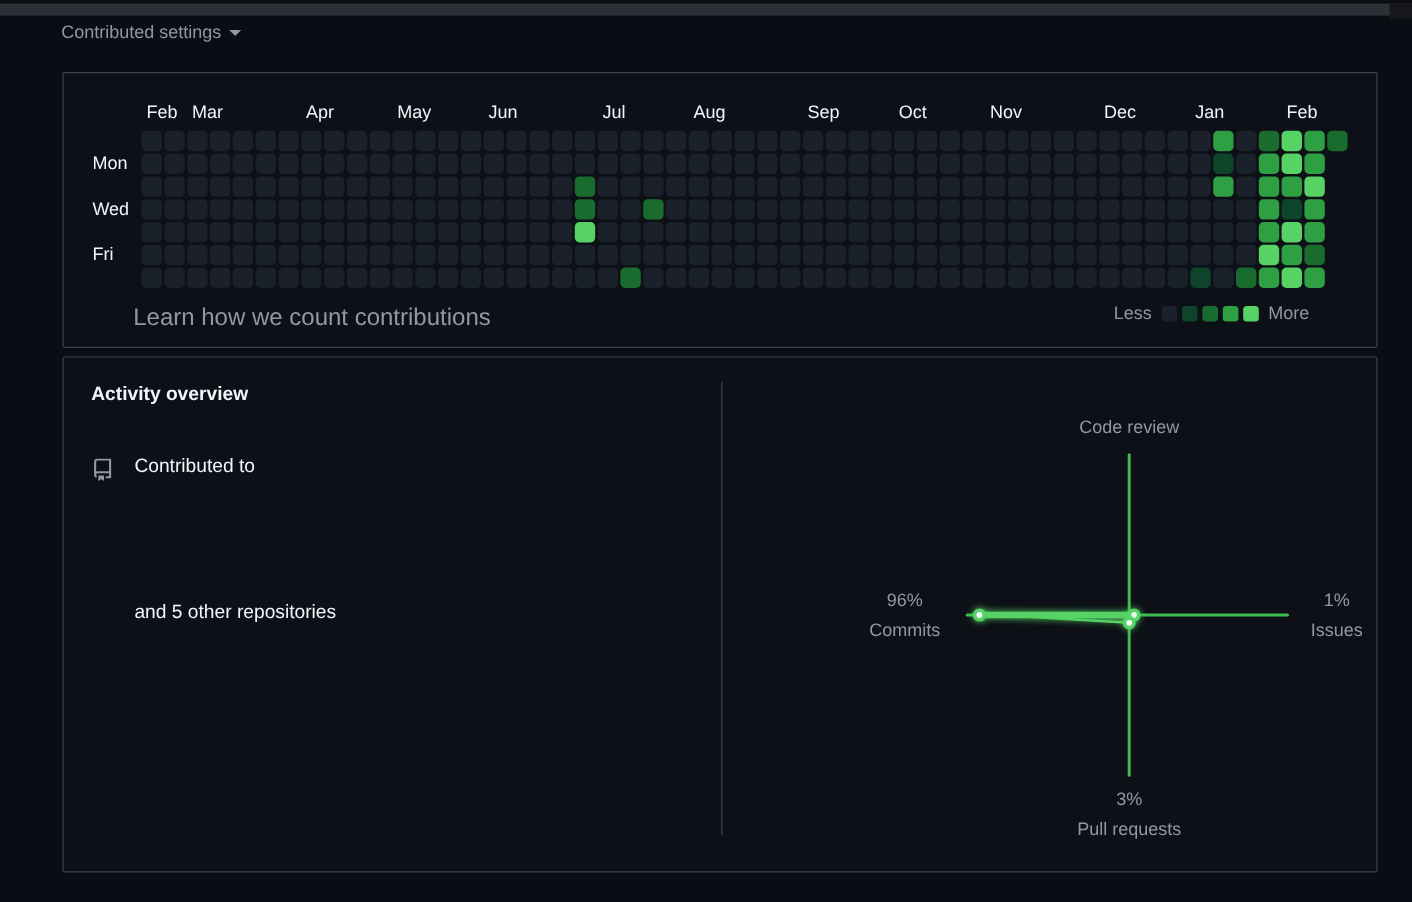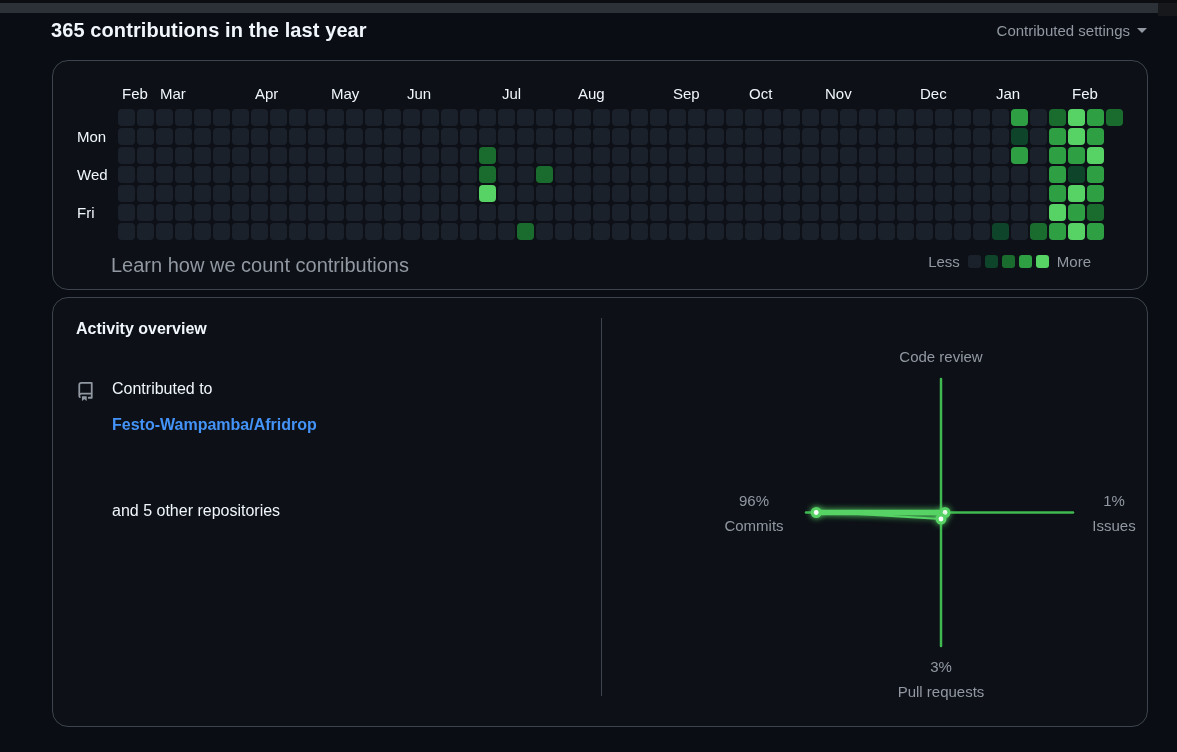--- a/index.html
+++ b/index.html
@@ -10,21 +10,21 @@
   
   .topbar { position:absolute; left:0; top:0; width:1177px; height:13px; background:#2c3037; border-top:3px solid #0c0d10; }
   .topbar-right { position:absolute; right:0; top:0; width:19px; height:13px; background:#16181c; }
 
   
   .header { position:absolute; left:51px; top:19px; width:1096px; display:flex; justify-content:space-between; align-items:center; }
   .page-title { color:#f0f6fc; font-size:20px; font-weight:600; letter-spacing:.1px; }
   .settings-btn { background:none; border:none; color:#9198a1; font-size:15px; font-family:inherit; display:flex; align-items:center; gap:7px; cursor:pointer; }
   .caret { width:0; height:0; border-left:5px solid transparent; border-right:5px solid transparent; border-top:5px solid #9198a1; display:inline-block; }
 
-  .card { position:absolute; left:52px; width:1096px; background:#0d1117; border:1px solid #3d444d; border-radius:16px; }
+  .card { position:absolute; left:52px; width:1096px; background:#0d1117; border:1px solid #3d444d; border-radius:2px; }
   .cal-card { top:60px; height:230px; }
   .act-card { top:297px; height:430px; }
 
   
   .months { position:absolute; left:0; top:24px; height:20px; width:100%; }
   .month-label { position:absolute; color:#f0f6fc; font-size:15px; white-space:nowrap; }
   .day-col { position:absolute; left:24px; top:48px; }
   .day-label { position:absolute; left:0; color:#f0f6fc; font-size:15px; height:17px; line-height:17px; }
   .cal-grid { position:absolute; left:65px; top:48px; display:grid; grid-template-columns:repeat(53,17px); grid-template-rows:repeat(7,17px); gap:2px; }
   .cal-cell { width:17px; height:17px; border-radius:4px; }
@@ -51,21 +51,20 @@
 </style>
 </head>
 <body>
 
 <div class="page">
   <div class="topbar">
     <div class="topbar-right"></div>
   </div>
 
   <div class="header">
-    <h2 class="page-title">365 contributions in the last year</h2>
     <button class="settings-btn">
       <span>Contributed settings</span>
       <span class="caret"></span>
     </button>
   </div>
 
   <section class="card cal-card">
     <div class="months" id="monthsRow">
         <span class="month-label" style="left: 69px;">Feb</span>
         <span class="month-label" style="left: 107px;">Mar</span>
@@ -475,21 +474,20 @@
 
   <section class="card act-card">
     <h3 class="act-title">Activity overview</h3>
 
     <svg class="repo-icon" width="19" height="19" viewBox="0 0 16 16" fill="currentColor" aria-hidden="true">
       <path d="M2 2.5A2.5 2.5 0 0 1 4.5 0h8.75a.75.75 0 0 1 .75.75v12.5a.75.75 0 0 1-.75.75h-2.5a.75.75 0 0 1 0-1.5h1.75v-2h-8a1 1 0 0 0-.714 1.7.75.75 0 1 1-1.072 1.05A2.495 2.495 0 0 1 2 11.5Zm10.5-1h-8a1 1 0 0 0-1 1v6.708A2.486 2.486 0 0 1 4.5 9h8ZM5 12.25a.25.25 0 0 1 .25-.25h3.5a.25.25 0 0 1 .25.25v3.25a.25.25 0 0 1-.4.2l-1.45-1.087a.249.249 0 0 0-.3 0L5.4 15.7a.25.25 0 0 1-.4-.2Z"></path>
     </svg>
 
     <div class="contributed-heading">Contributed to</div>
     <div class="repo-list" id="repoList">
-        <div class="repo-line"><a class="repo-link">Festo-Wampamba/Afridrop</a></div>
       </div>
     <div class="more-repos">and 5 other repositories</div>
 
     <div class="v-divider"></div>
     <div class="chart-host" id="chartHost">
         <svg width="548" height="430">
           <line x1="340" y1="81" x2="340" y2="348" stroke="#3fb950" stroke-width="2.5" stroke-linecap="round"></line>
           <line x1="205" y1="214.5" x2="472" y2="214.5" stroke="#3fb950" stroke-width="2.5" stroke-linecap="round"></line>
           <polygon points="215.2,213.5 344,214.5 340,221" fill="rgba(86,211,100,0.28)" stroke="#56d364" stroke-width="2" stroke-linejoin="round" style="filter: drop-shadow(rgba(86, 211, 100, 0.6) 0px 0px 3px);"></polygon>
           <line x1="215.2" y1="214.5" x2="340" y2="214.5" stroke="#56d364" stroke-width="5.5" stroke-linecap="round" style="filter: drop-shadow(rgba(86, 211, 100, 0.75) 0px 0px 3px);"></line>

